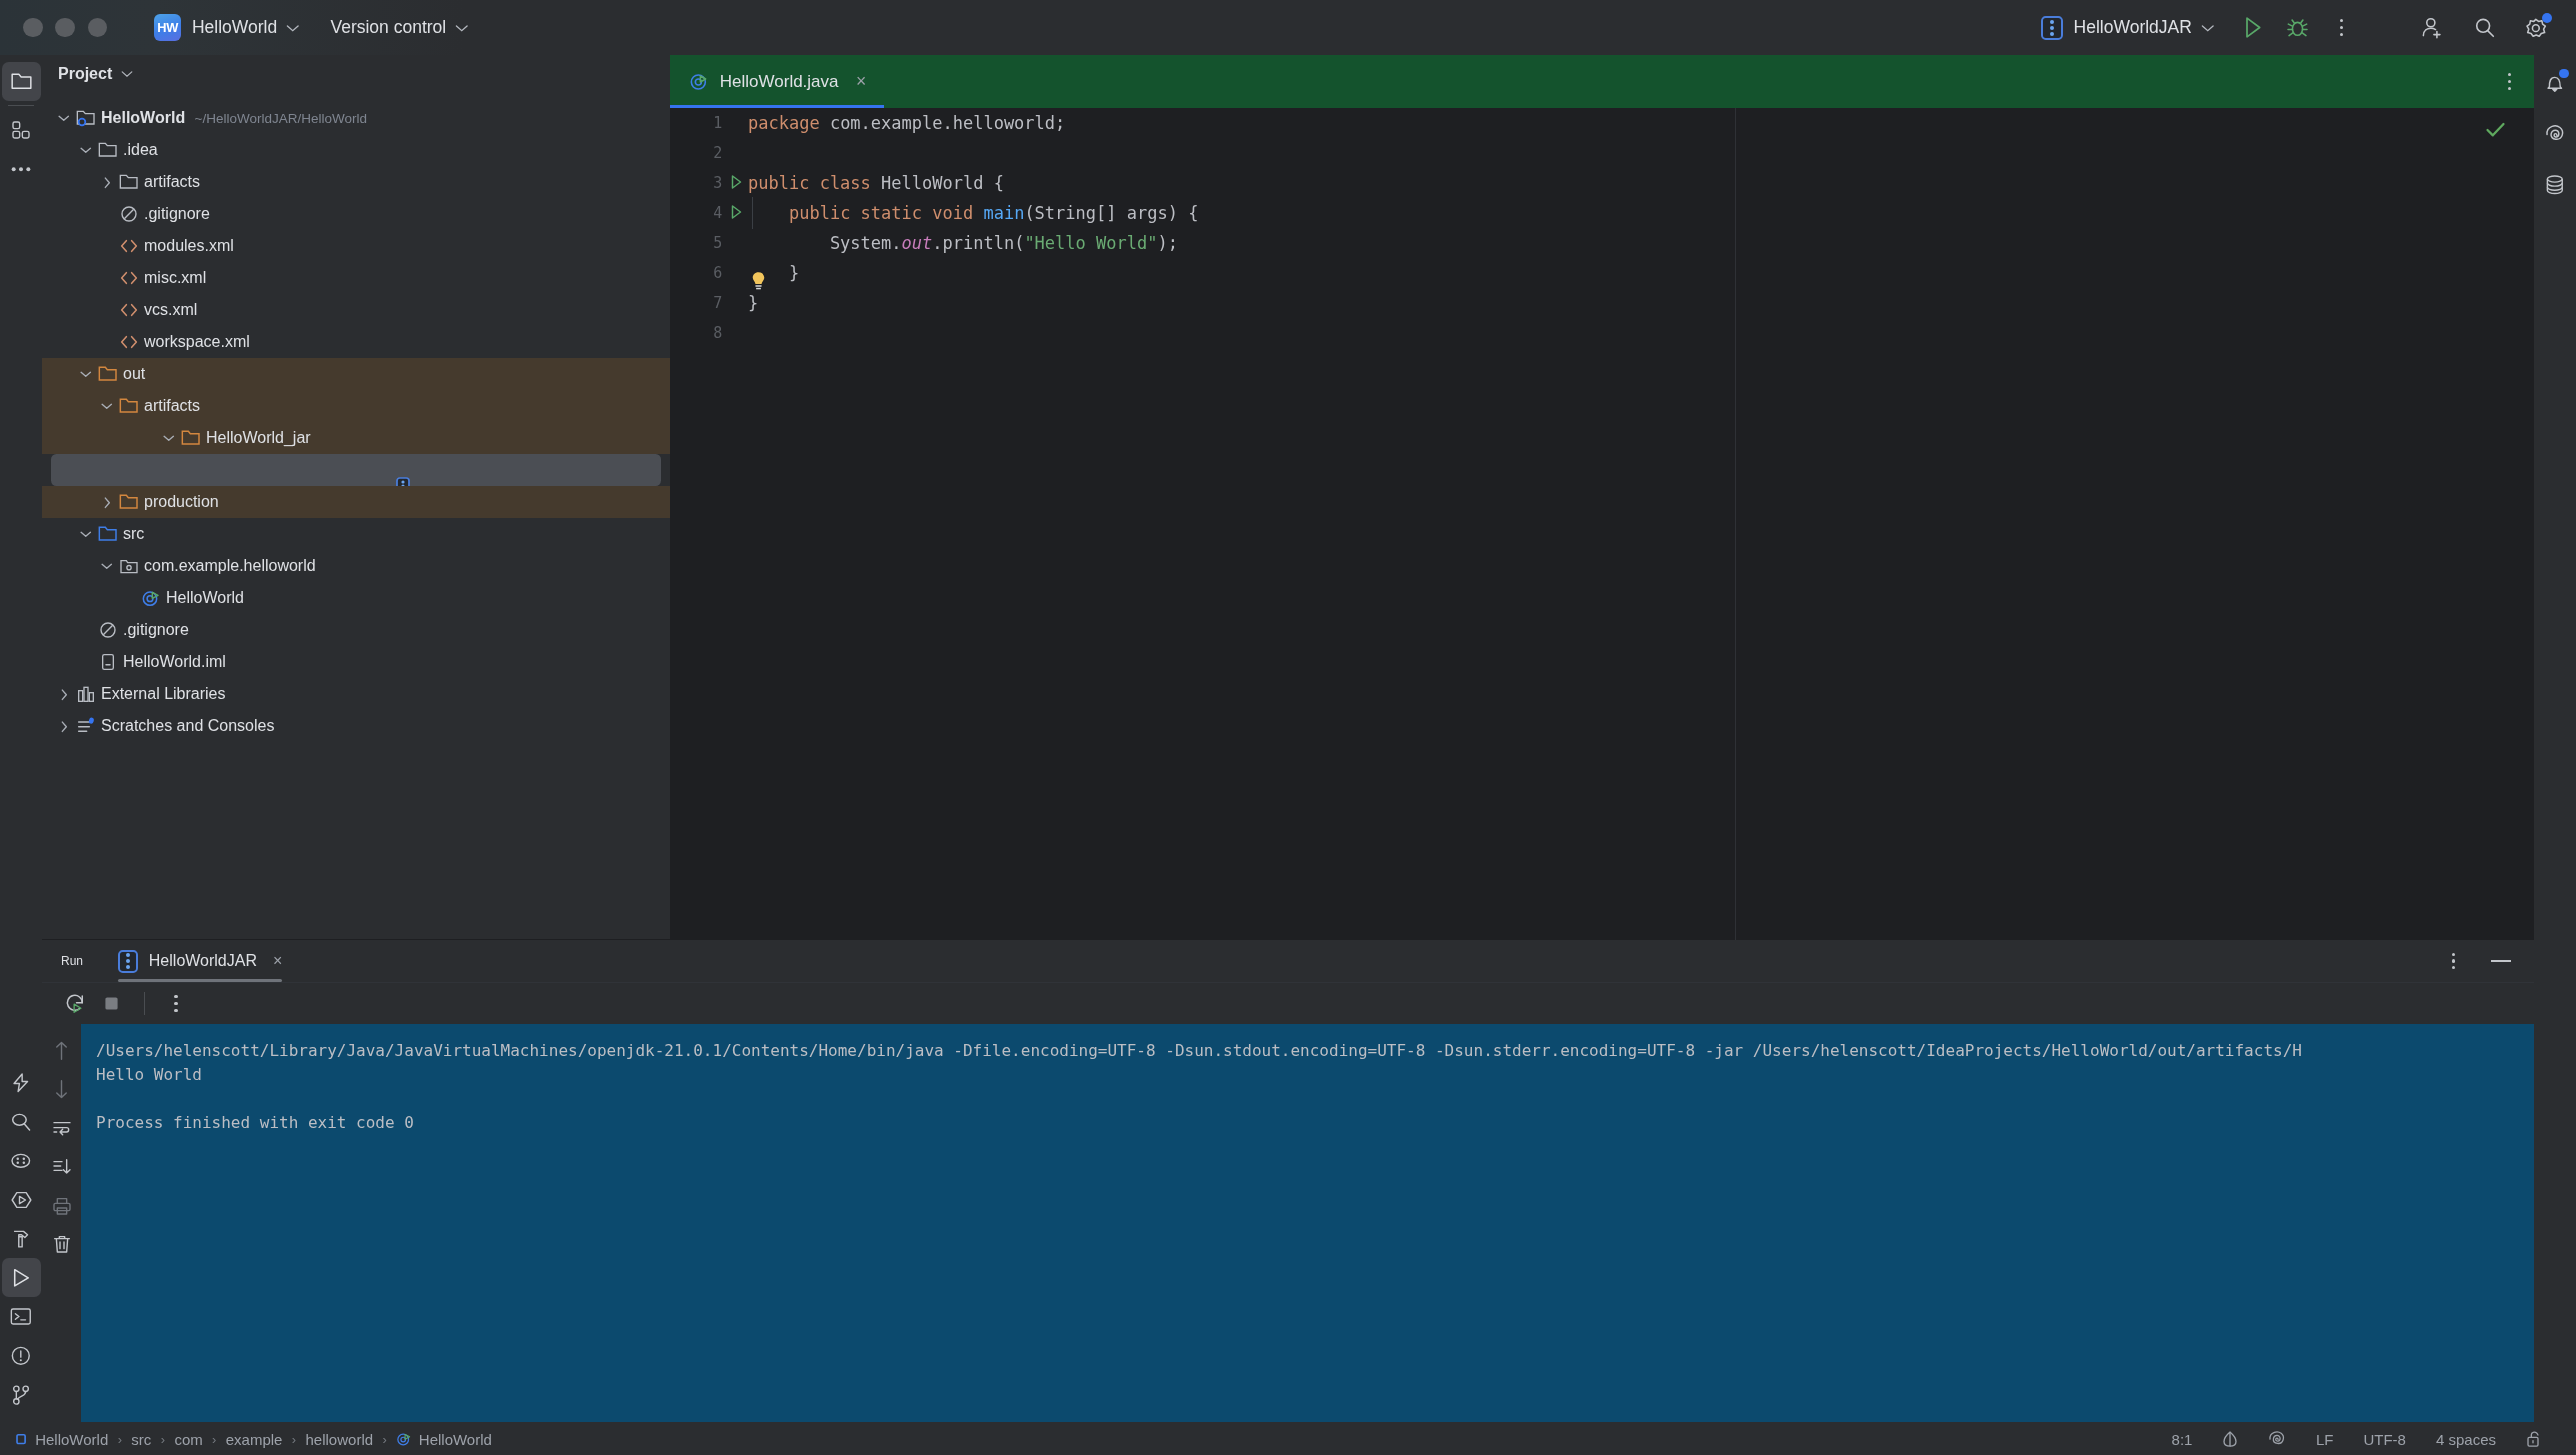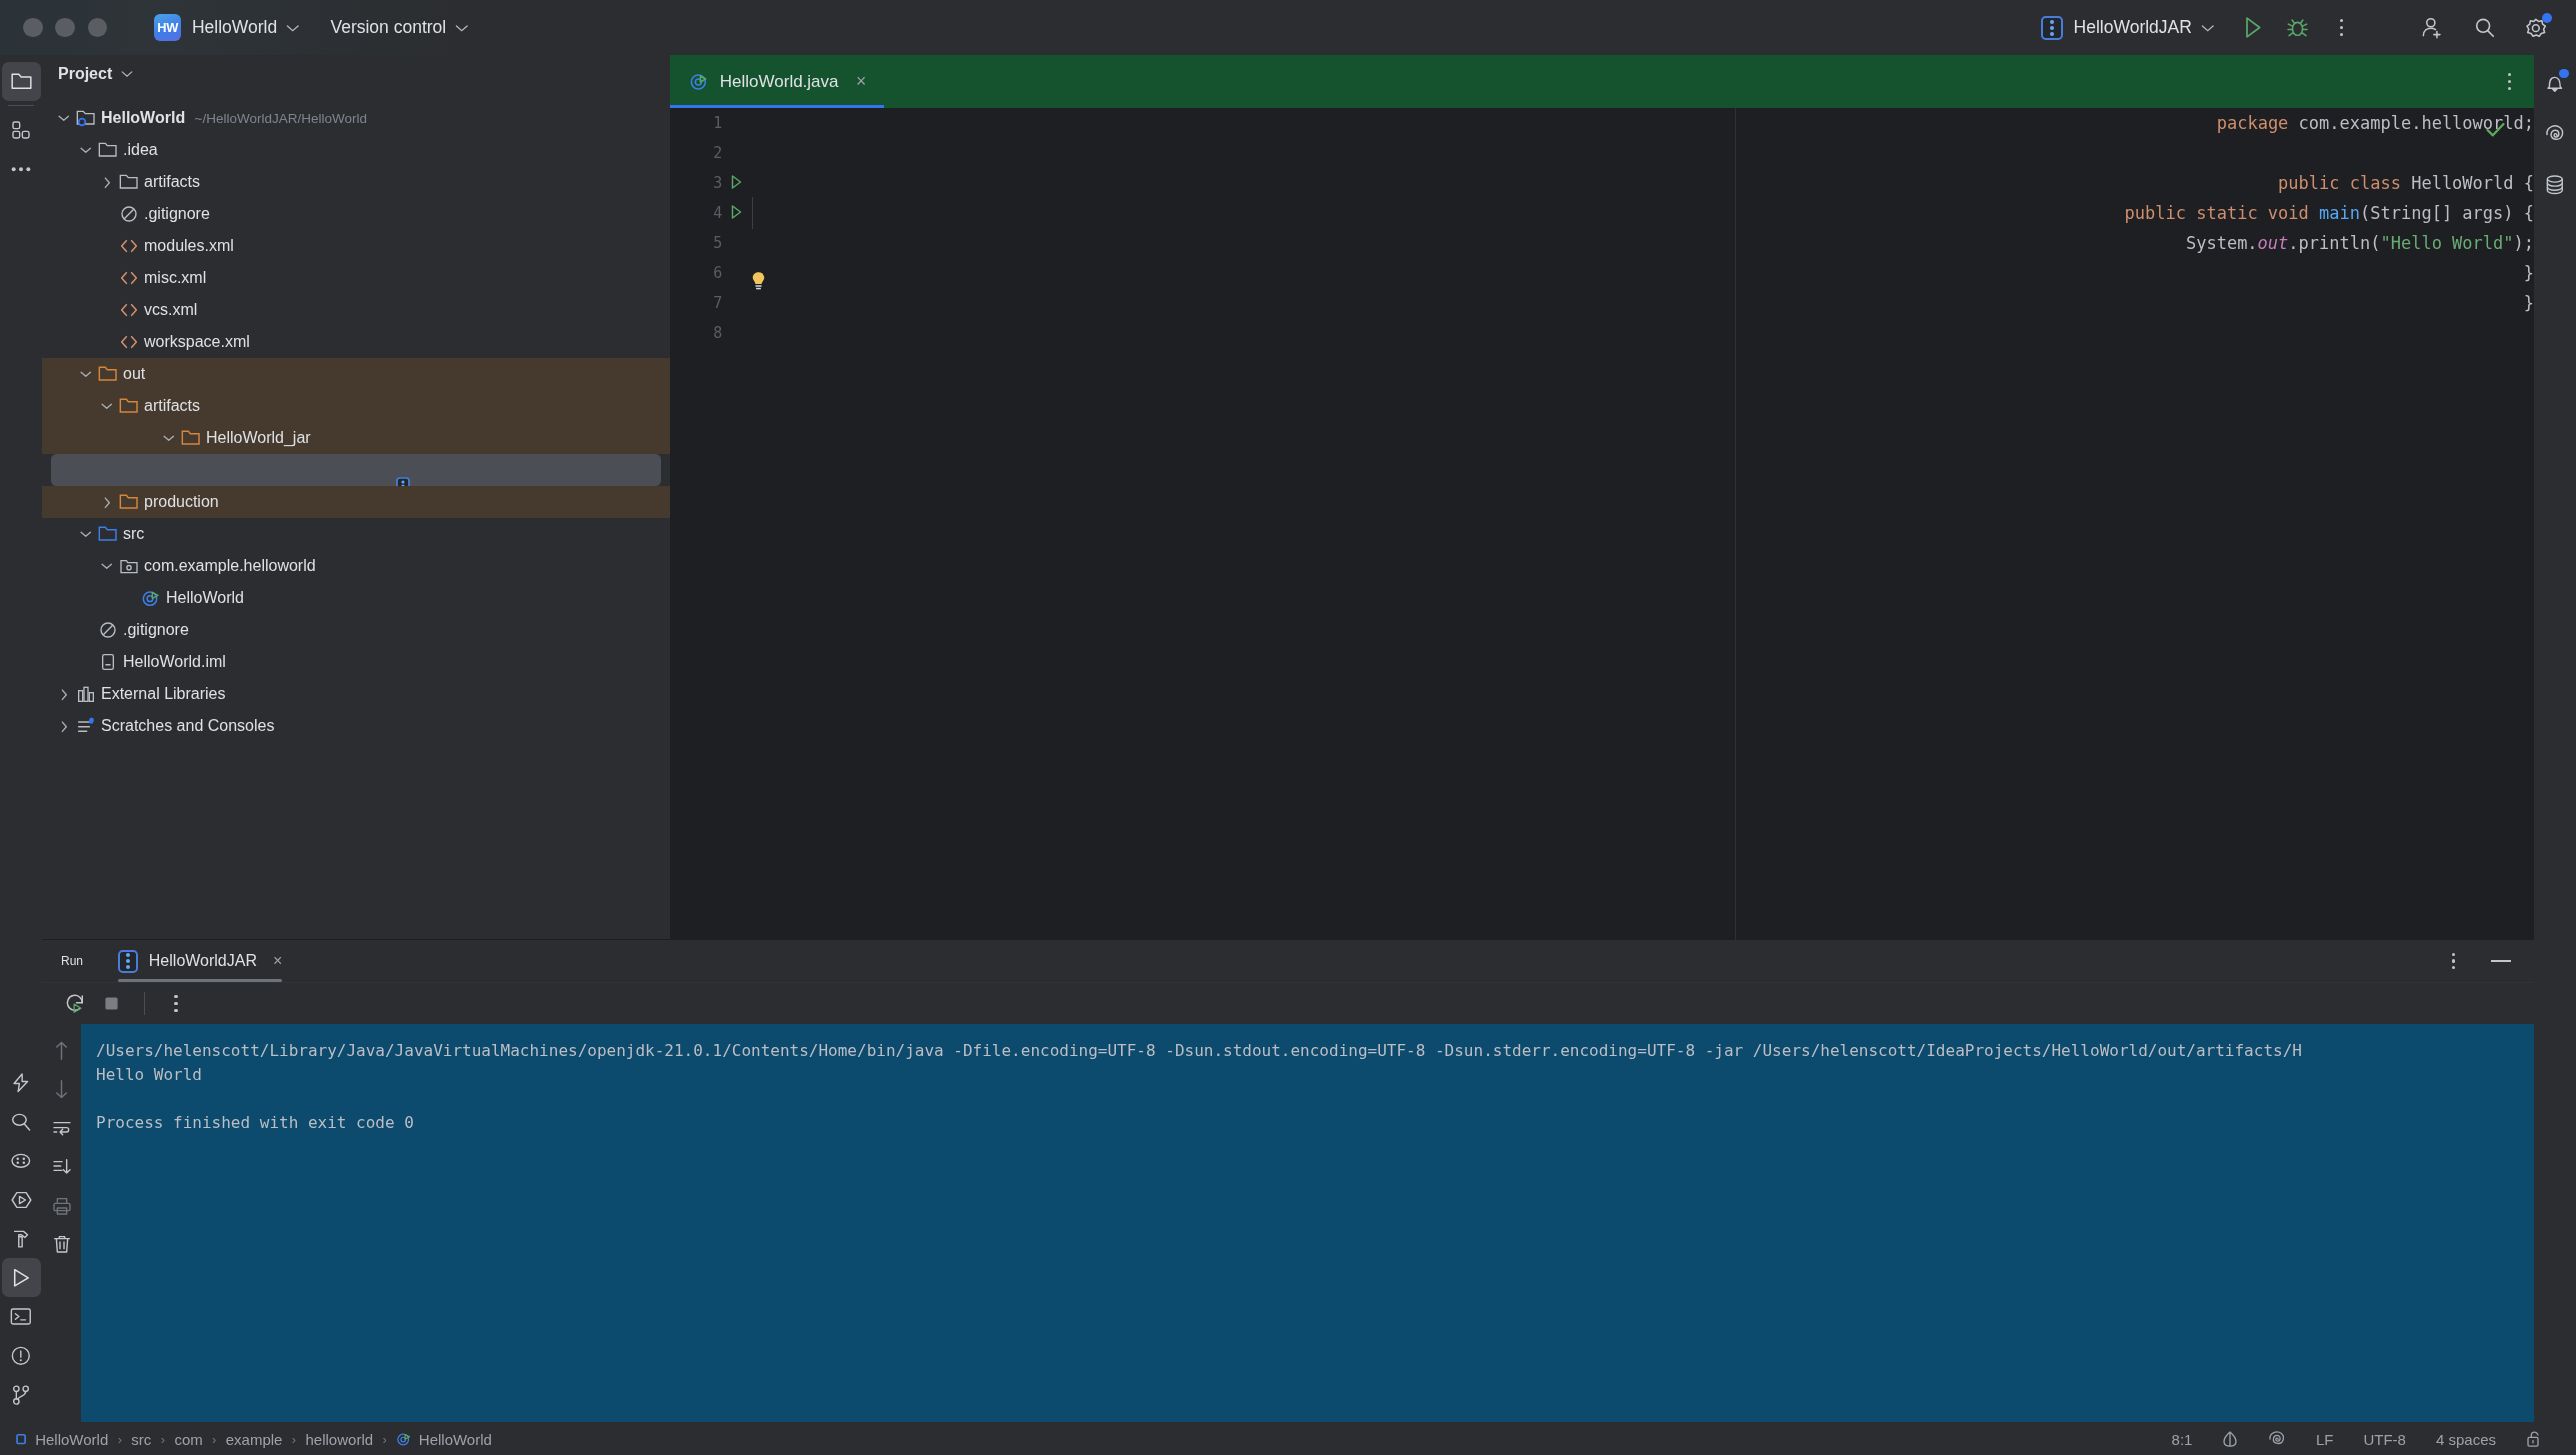--- a/index.html
+++ b/index.html
@@ -98,21 +98,21 @@
     height: 30px; line-height: 30px; text-align: right; padding-right: 6.7px;
     color: #5a5d63; font-size: 15px; font-family: "DejaVu Sans Mono", monospace;
   }
   #runmarks { position: absolute; left: 49px; top: 0; width: 23px; }
   .runtri {
     position: absolute; width: 0; height: 0;
     border-left: 10px solid transparent; border-top: 6.7px solid transparent; border-bottom: 6.7px solid transparent;
   }
   #codetext {
     flex: 1; padding-left: 19px; padding-top: 0;
-    font-family: "DejaVu Sans Mono", monospace; font-size: 17px; position: relative; text-align: right;
+    font-family: "DejaVu Sans Mono", monospace; font-size: 17px; position: relative;
   }
   #codetext .cl { height: 30px; line-height: 30px; white-space: pre; color: #bcbec4; }
   .k  { color: #cf8e6d; }   
   .me { color: #56a8f5; }   
   .fi { color: #c77dbb; font-style: italic; } 
   .st { color: #6aab73; }   
   .pl { color: #bcbec4; }
   #indentguide { position: absolute; left: 82px; top: 89px; width: 0.7px; height: 32px; background: #3b3f45; }
   #bulb {
     position: absolute; left: 81px; top: 163px; width: 13.5px; height: 17.5px;

